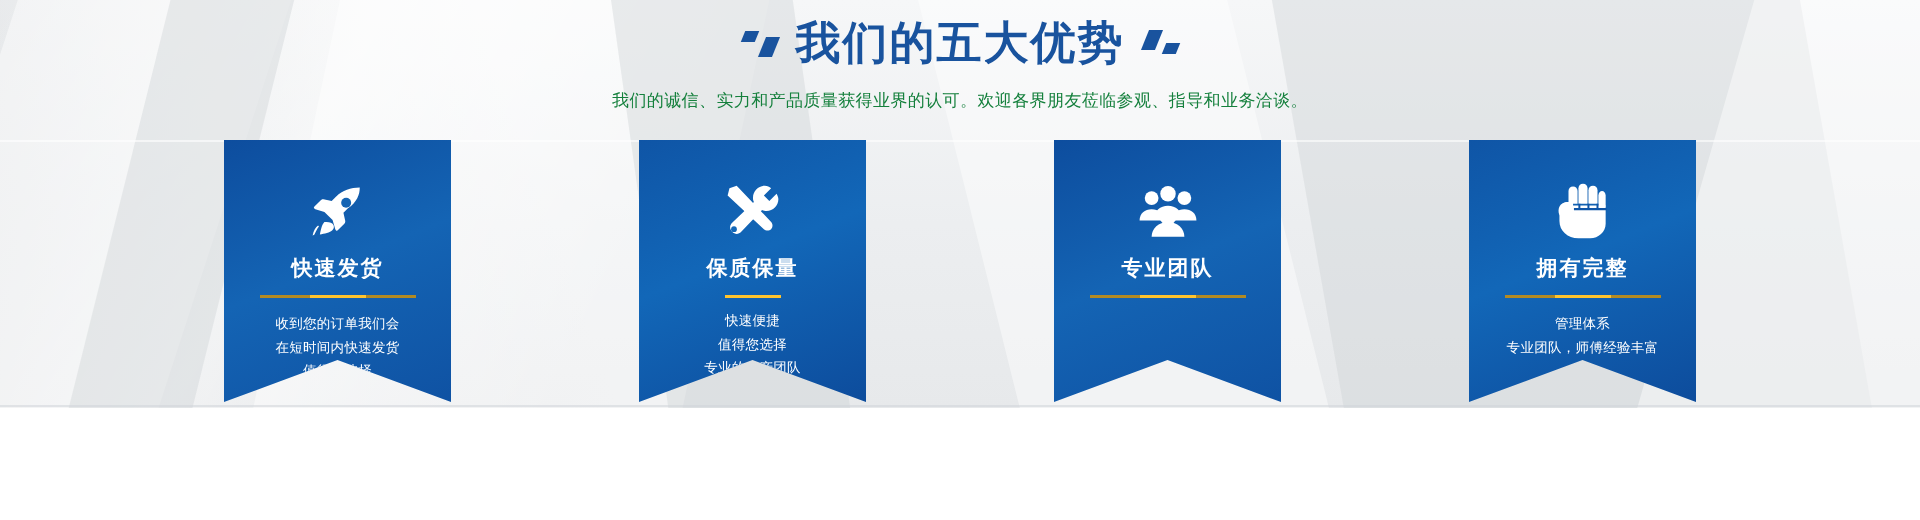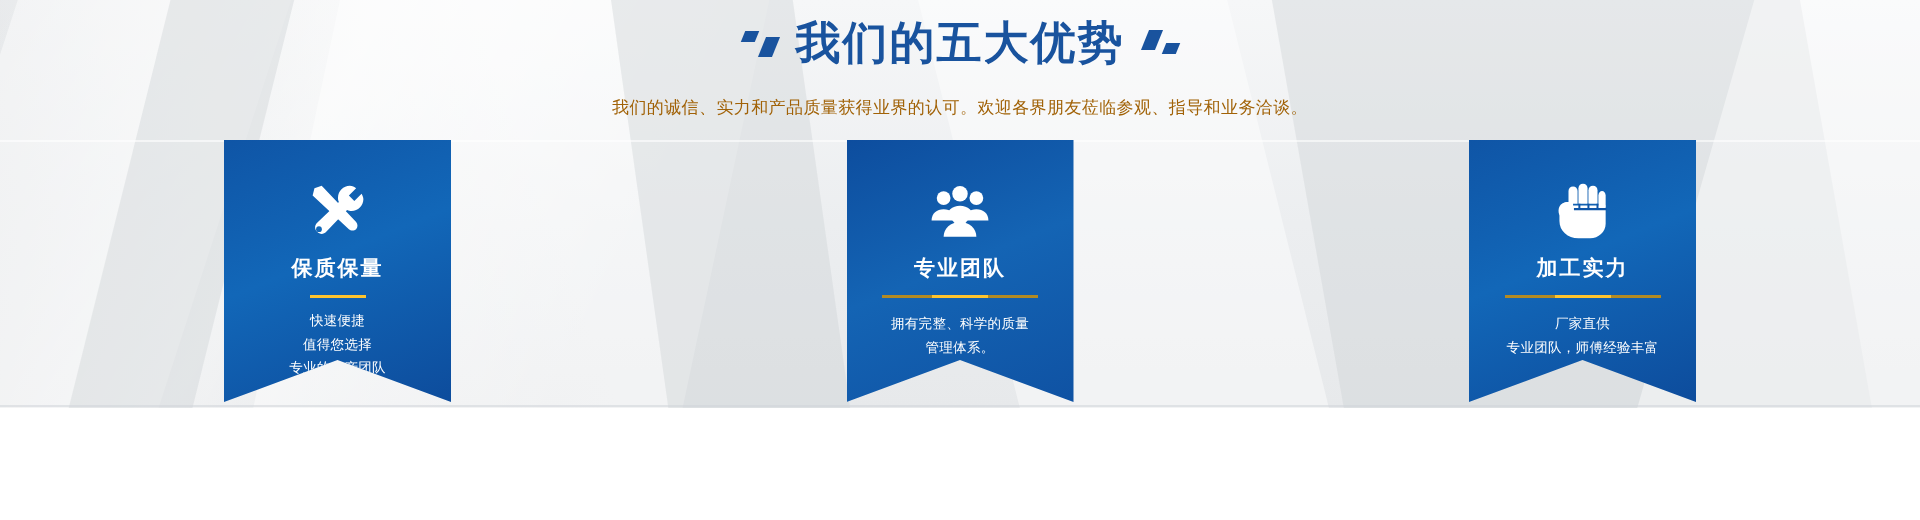--- a/index.html
+++ b/index.html
@@ -50,23 +50,23 @@
     white-space: nowrap;
   }
   .slash-group { display:flex; align-items:center; gap:5px; }
   .slash { width:14px; height:22px; background:#19539e; transform: skewX(-22deg); }
   .slash-group.left .s1 { height:11px; margin-top:-12px; }
   .slash-group.left .s2 { height:20px; margin-top:8px; }
   .slash-group.right .s1 { height:20px; margin-top:-6px; }
   .slash-group.right .s2 { height:11px; margin-top:12px; }
 
   .subtitle {
-    margin-top: 28px;
+    margin-top: 21px;
     font-size: 17px;
-    color: #a16207;
+    color: #15803d;
     letter-spacing: 0.4px;
     line-height: 1.4;
     white-space: nowrap;
   }
 
   
   .cards {
     position:absolute;
     left:224px; top:140px;
     width: 1472px;
@@ -152,20 +152,37 @@
       <span class="slash-group right">
         <span class="slash s1"></span>
           <span class="slash s2"></span>
       </span>
     </div>
     <p class="subtitle">我们的诚信、实力和产品质量获得业界的认可。欢迎各界朋友莅临参观、指导和业务洽谈。</p>
   </div>
 
   <div class="cards">
 
+    <div class="card">
+      <div class="card-icon">
+        <svg width="58" height="58" viewBox="0 0 64 64" fill="#ffffff" aria-hidden="true">
+          <path d="M56 6c-10 0-19 3-26 10l-5 5-9-2c-1 0-2 0-3 1l-7 7c-1 1-1 2 1 3l10 3 9 9 3 10c1 2 2 2 3 1l7-7c1-1 1-2 1-3l-2-9 5-5C53 22 56 14 56 6z"></path>
+          <circle cx="41" cy="23" r="5.5" fill="#1464b4"></circle>
+          <path d="M17 44c-3 3-4 9-5 14 5-1 11-2 14-5 2-2 2-5 0-7-2-2-6-2-9-2z"></path>
+          <path d="M6 58c2-4 3-7 5-9l-1-1c-3 2-5 6-6 11 0 0 1 0 2-1z"></path>
+        </svg>
+      </div>
+      <div class="card-title">快速发货</div>
+      <div class="divider"></div>
+      <div class="card-body">
+        <div>收到您的订单我们会</div>
+        <div>在短时间内快速发货</div>
+        <div>值得您选择</div>
+      </div>
+    </div>
 
     <div class="card alt">
       <div class="card-icon">
         <svg width="58" height="58" viewBox="0 0 64 64" fill="#ffffff" aria-hidden="true">
           <path d="M45 4c-7 0-13 6-13 13 0 2 0 3 1 5L9 45c-3 3-3 7 0 10s7 3 10 0l23-24c2 1 3 1 5 1 7 0 13-6 13-13 0-2-1-4-2-6l-8 8-6-6 8-8c-2-2-4-3-7-3z"></path>
           <path d="M6 7l8-3 38 40c2 2 2 6 0 8s-6 2-8 0L4 15z"></path>
           <circle cx="11" cy="52" r="3.2" fill="#1267b8"></circle>
         </svg>
       </div>
       <div class="card-title">保质保量</div>
@@ -186,42 +203,38 @@
           <circle cx="55" cy="15" r="8"></circle>
             <path d="M41 41c0-8 6-13 14-13s14 5 14 13z"></path>
           <circle cx="36" cy="10" r="9"></circle>
             <path d="M20 39c0-9 7-15 16-15s16 6 16 15z"></path>
           <circle cx="36" cy="36" r="10"></circle>
             <path d="M17 60c0-10 8-17 19-17s19 7 19 17z"></path>
         </svg>
       </div>
       <div class="card-title">专业团队</div>
       <div class="divider"></div>
-      <div class="card-body">
-        <div>拥有完整、科学的质量</div>
-        <div>管理体系。</div>
-      </div>
     </div>
 
     <div class="card alt">
       <div class="card-icon">
         <svg width="56" height="58" viewBox="0 0 60 64" fill="#ffffff" aria-hidden="true">
           <path d="M14 10c0-3 2-5 5-5s5 2 5 5v14h-10z"></path>
           <path d="M25 7c0-3 2-5 5-5s5 2 5 5v17h-10z"></path>
           <path d="M36 9c0-3 2-5 5-5s5 2 5 5v15h-10z"></path>
           <path d="M47 15c0-3 2-5 4-5s4 2 4 5v12h-8z"></path>
           <path d="M13 22c-5 0-9 4-9 9v12c0 11 9 19 21 19h13c9 0 17-7 17-16V26H13z"></path>
           <path d="M13 22c-6 0-10 4-10 10 0 5 4 9 10 9h6V22z"></path>
           <path d="M20 30h36" stroke="#0f55a6" stroke-width="2.4" fill="none"></path>
           <path d="M26 24v7M36 24v7M46 24v7" stroke="#0f55a6" stroke-width="2.2" fill="none"></path>
         </svg>
       </div>
-      <div class="card-title">加工实力</div>
+      <div class="card-title">拥有完整</div>
       <div class="divider"></div>
       <div class="card-body">
-        <div>厂家直供</div>
+        <div>管理体系</div>
         <div>专业团队，师傅经验丰富</div>
       </div>
     </div>
 
 
   </div>
 </div>
 
 </body></html>

